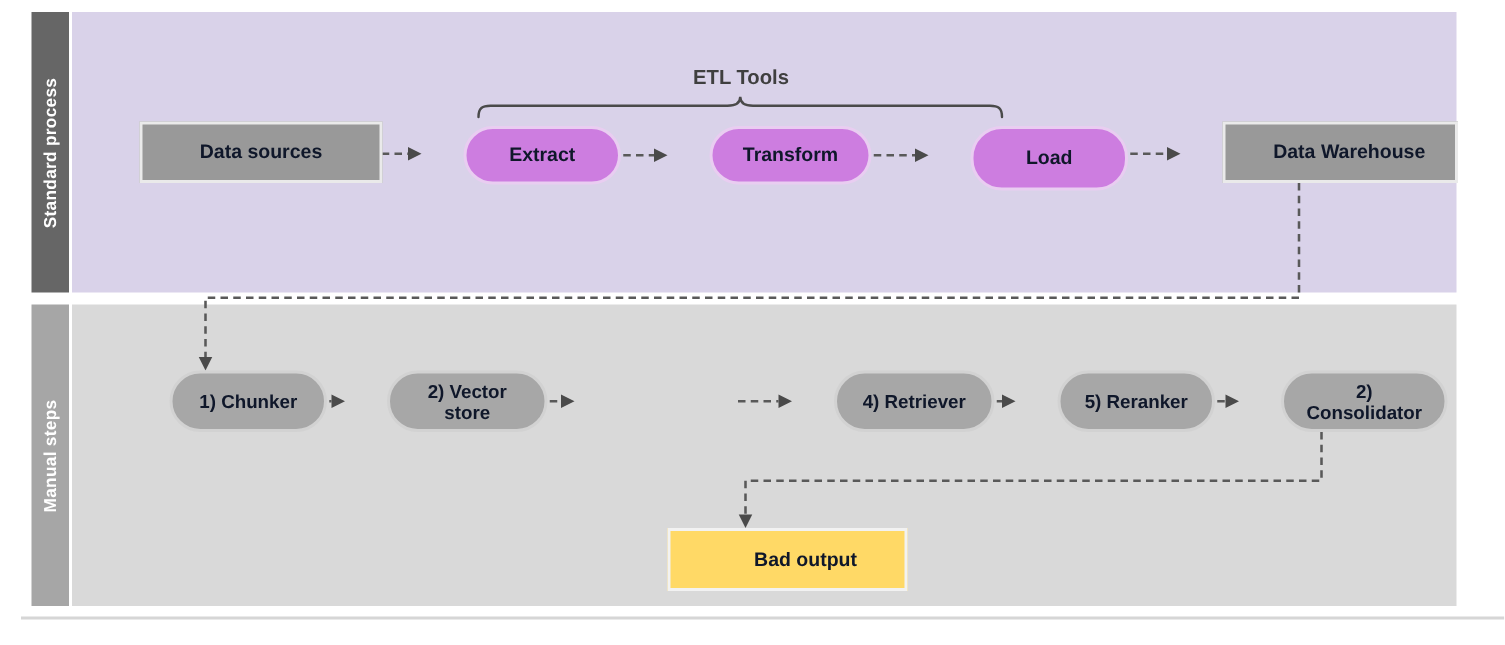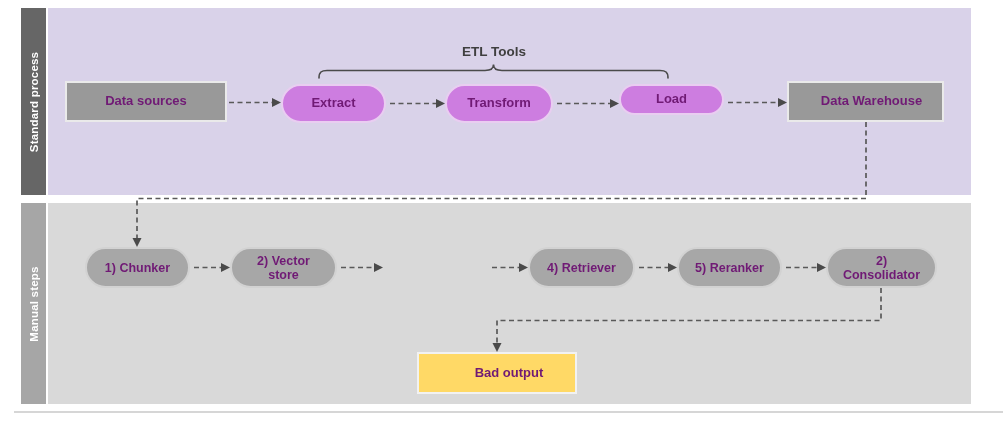--- a/index.html
+++ b/index.html
@@ -15,37 +15,37 @@
   .lane-body.l1{top:8px;height:187px;background:var(--lane1_bg,#d9d2e9);}
   .lane-body.l2{top:203px;height:201px;background:var(--lane2_bg,#d9d9d9);}
   .vtext{
     position:absolute;top:50%;left:50%;
     transform:translate(-50%,-50%) rotate(-90deg);
     white-space:nowrap;color:#fff;font-weight:700;font-size:11.5px;letter-spacing:.2px;
   }
   
   .node{
     position:absolute;display:flex;align-items:center;justify-content:center;
-    text-align:center;color:#701a75;font-weight:700;font-size:13px;line-height:1.12;
-    box-sizing:border-box;z-index:3;
+    text-align:center;color:#0f172a;font-weight:700;font-size:13px;line-height:1.12;
+    box-sizing:border-box;z-index:3;margin-left:28px;
   }
   .box{background:var(--std_box,#999);border:2px solid var(--std_box_border,#eaeaea);}
   .pill-pink{
     background:var(--etl_node,#cd7de0);border:2px solid var(--etl_node_border,#e9cdf1);
     border-radius:21px;
   }
   .pill-gray{
     background:var(--manual_pill,#a7a7a7);border:2px solid var(--manual_pill_border,#d2d2d2);
     border-radius:21px;font-size:12.5px;
   }
   .yellow{background:var(--bad_output_bg,#ffd966);border:2px solid var(--bad_output_border,#f2f2f2);padding-left:24px;}
   #n-datasources{left:65px;top:81px;width:162px;height:41px;}
   #n-extract{left:281px;top:84px;width:105px;height:39px;}
   #n-transform{left:445px;top:84px;width:108px;height:39px;}
-  #n-load{left:619px;top:84px;width:105px;height:31px;text-align:right;}
+  #n-load{left:619px;top:84px;width:105px;height:43px;text-align:right;}
   #n-warehouse{left:787px;top:81px;width:157px;height:41px;padding-left:12px;}
   #n-chunker{left:85px;top:247px;width:105px;height:41px;}
   #n-vector{left:230px;top:247px;width:107px;height:41px;padding:0 16px;}
   #n-rewriter{left:383px;top:247px;width:105px;height:41px;}
   #n-retriever{left:528px;top:247px;width:107px;height:41px;}
   #n-reranker{left:677px;top:247px;width:105px;height:41px;}
   #n-consolidator{left:826px;top:247px;width:111px;height:41px;padding:0 12px;}
   #n-badoutput{left:417px;top:352px;width:160px;height:42px;}
   
   #etl-label{

